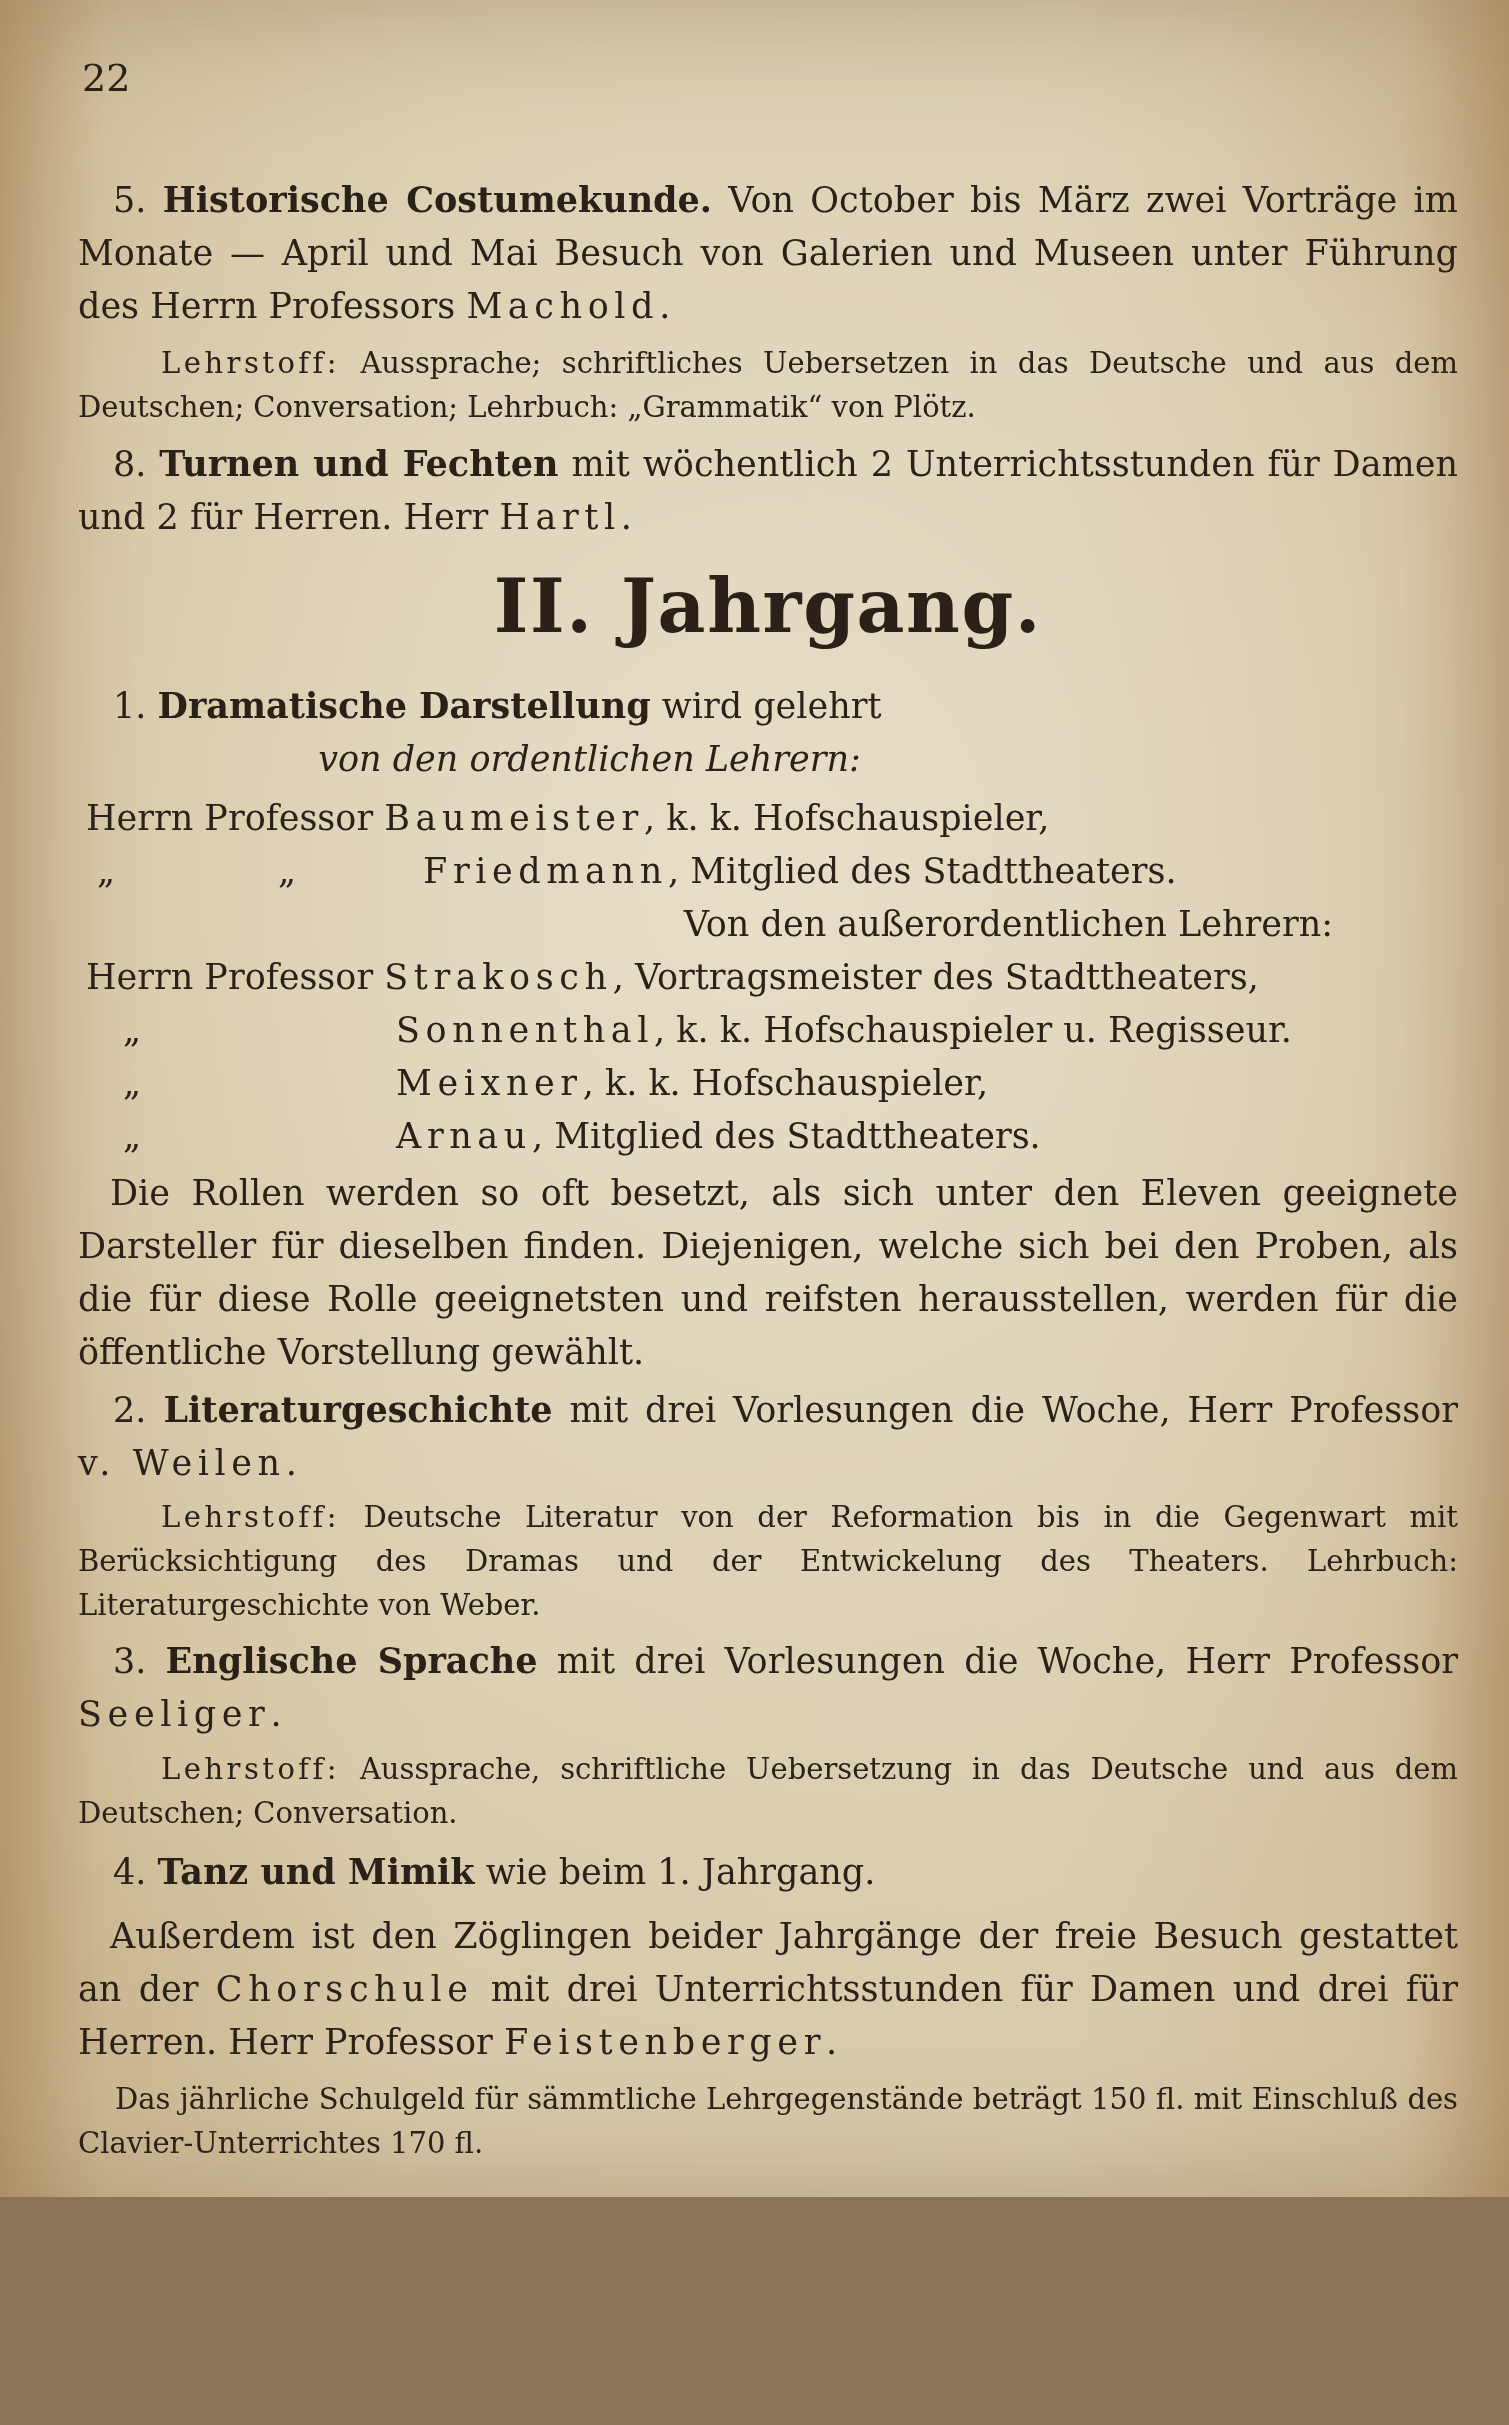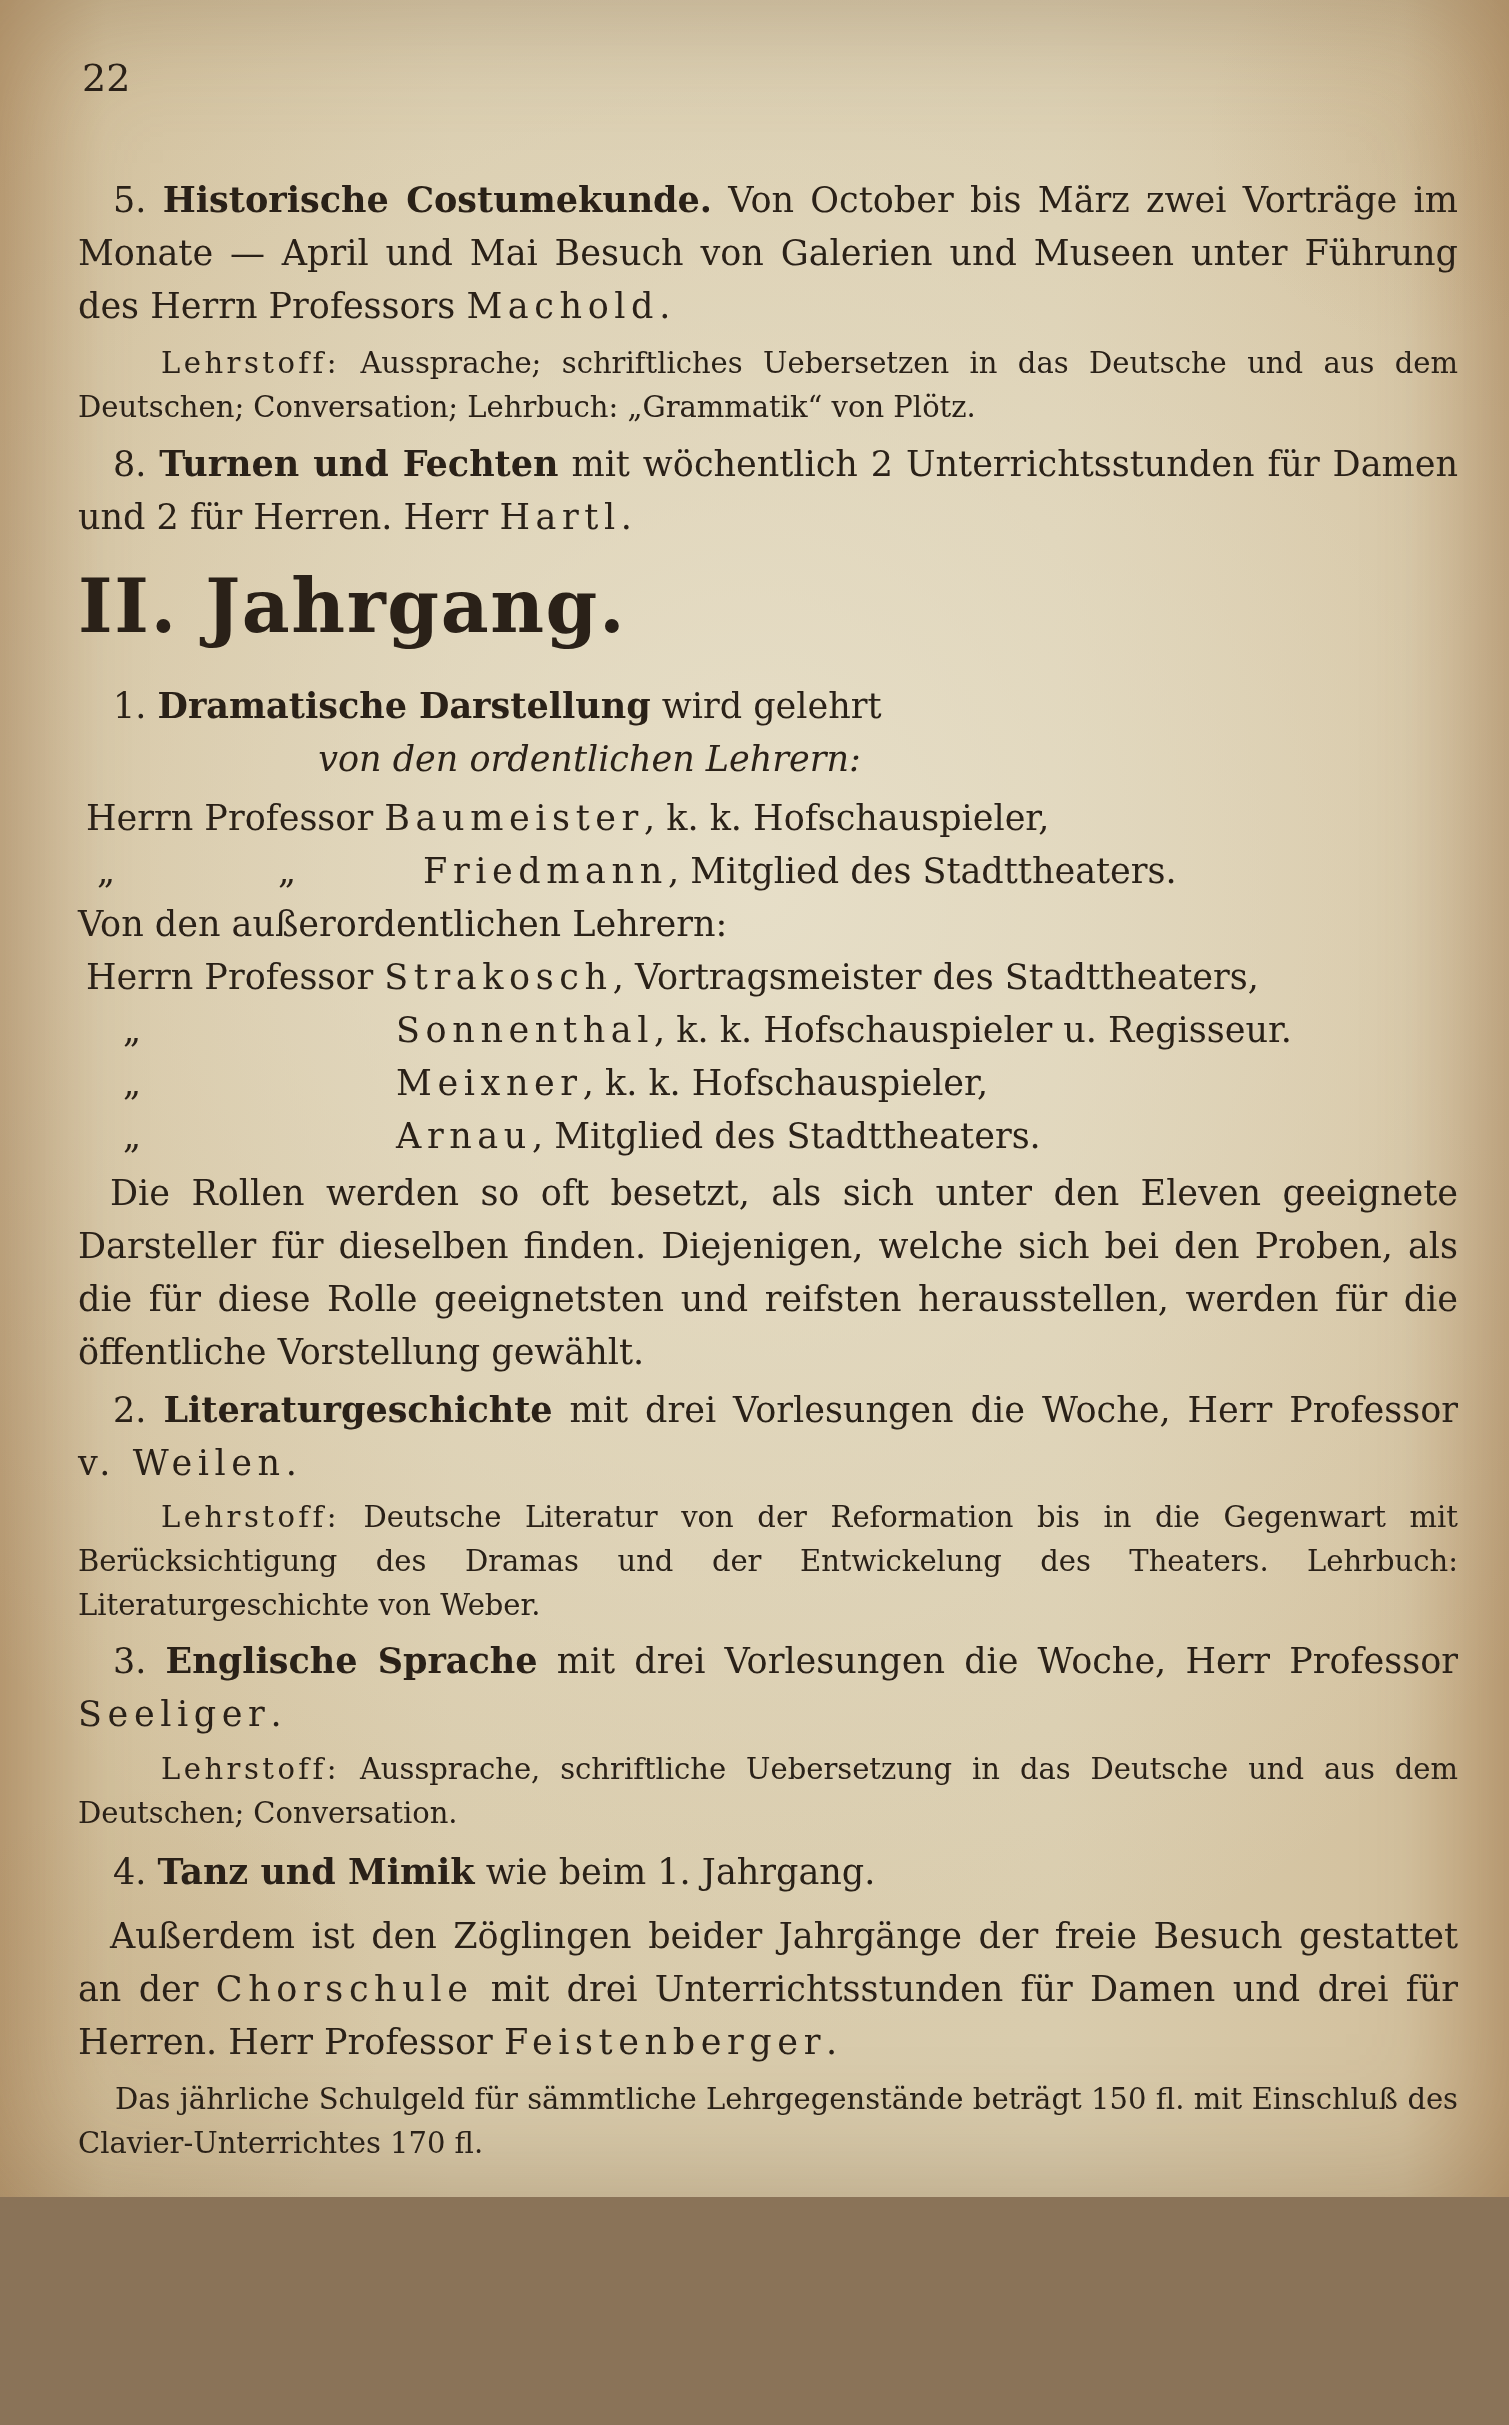--- a/index.html
+++ b/index.html
@@ -37,25 +37,25 @@
   .small {
     font-size:29px; line-height:44px;
     text-align:justify;
   }
   .lehr { text-indent:83px; }
   .geld { text-indent:37px; }
   .spl { letter-spacing:0.12em; }
   .jahrgang {
     margin:24px 0 0 0;
     font-size:74px; line-height:77px;
-    font-weight:bold; 
+    font-weight:bold; text-align:center;
     letter-spacing:1.6px;
   }
   .centerline  { font-size:35px; line-height:53px; width:1023px; text-align:center;font-style:italic; }
-  .centerline2 { font-size:35px; line-height:53px; width:1255px; text-align:left; }
+  .centerline2 { font-size:35px; line-height:53px; width:1255px; text-align:right; }
   .row { position:relative; height:53px; font-size:35px; line-height:53px; }
   .row .t { position:absolute; top:0; white-space:nowrap; }
   .row .d { position:absolute; top:0; }
   .t-a { left:8px; }
   .t-b { left:345px; }
   .t-c { left:318px; }
   .d-a { left:19px; }
   .d-b { left:200px; }
   .d-c { left:45px; }
   .m-first { margin-top:173px; }

